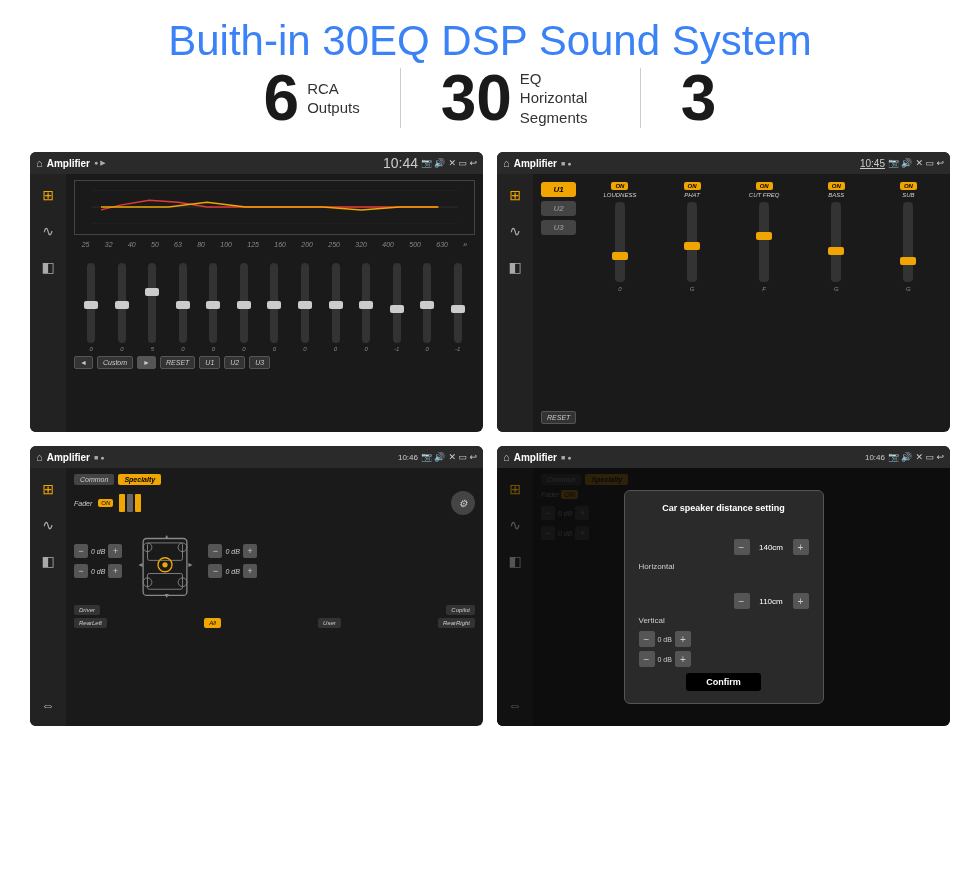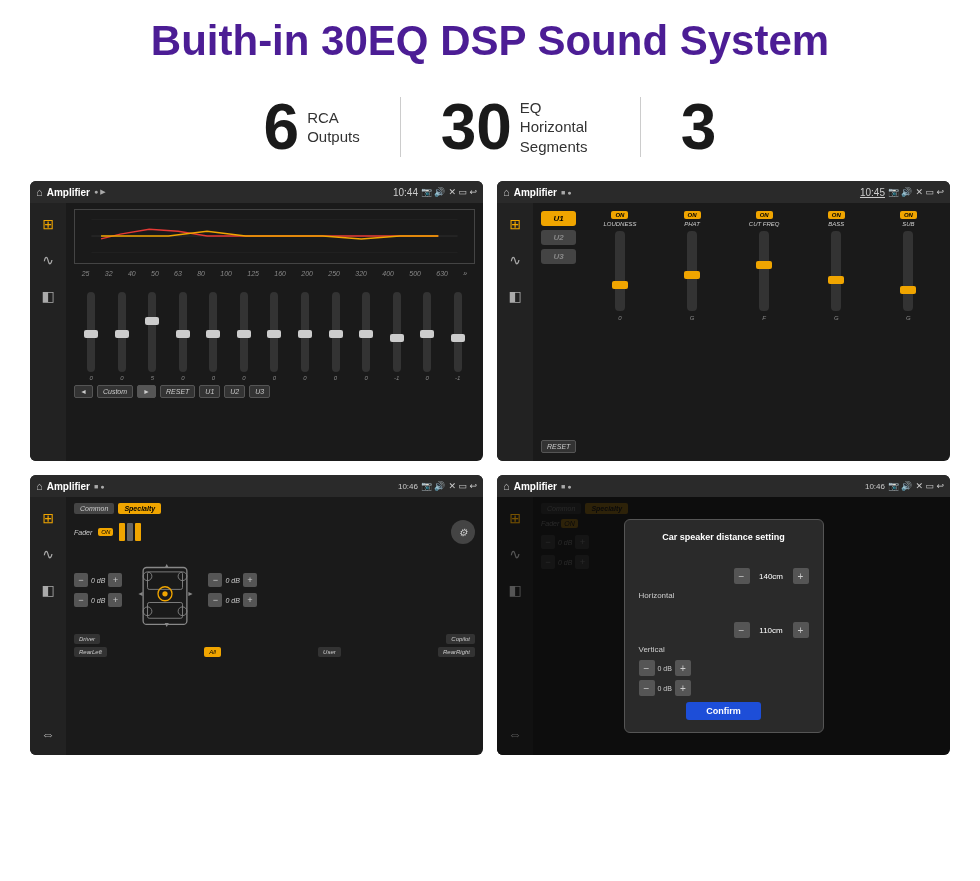--- a/index.html
+++ b/index.html
@@ -15,23 +15,23 @@
       width: 980px;
       height: 881px;
       background: #fff;
       padding: 18px 30px;
     }
 
     
     .main-title {
       text-align: center;
       font-size: 42px;
-      font-weight: 700;
-      color: #4c1d95;
-      margin-bottom: 31px;
+      font-weight: 400;
+      color: #3b82f6;
+      margin-bottom: 2px;
       line-height: 1.1;
     }
 
     
     .stats-row {
       display: flex;
       justify-content: center;
       align-items: center;
       gap: 0;
       margin-bottom: 22px;
@@ -386,21 +386,21 @@
       font-size: 10px;
       color: #ccc;
     }
     .d-val {
       font-size: 8px;
       color: #fff;
       min-width: 35px;
       text-align: center;
     }
     .confirm-btn {
-      background: #1d4ed8;
+      background: #000000;
       color: #fff;
       font-size: 9px;
       font-weight: bold;
       padding: 4px 20px;
       border-radius: 3px;
       text-align: center;
       margin: 6px auto 0;
       display: block;
       width: fit-content;
     }
@@ -437,21 +437,21 @@
   <div class="screens-grid">
 
     <div class="screen">
       <div class="status-bar">
         <div class="status-left">
           <span class="home-icon">⌂</span>
           <span class="app-title">Amplifier</span>
           <span style="font-size:7px;color:#aaa;">● ▶</span>
         </div>
         <div class="status-right">
-          <span style="font-size:10px;">10:44</span>
+          <span style="font-size:14px;">10:44</span>
           <span>📷 🔊 ✕ ▭ ↩</span>
         </div>
       </div>
       <div class="screen-content">
         <div class="sidebar">
           <div class="sidebar-icon active">⊞</div>
           <div class="sidebar-icon">∿</div>
           <div class="sidebar-icon">◧</div>
         </div>
         <div class="main-area">

